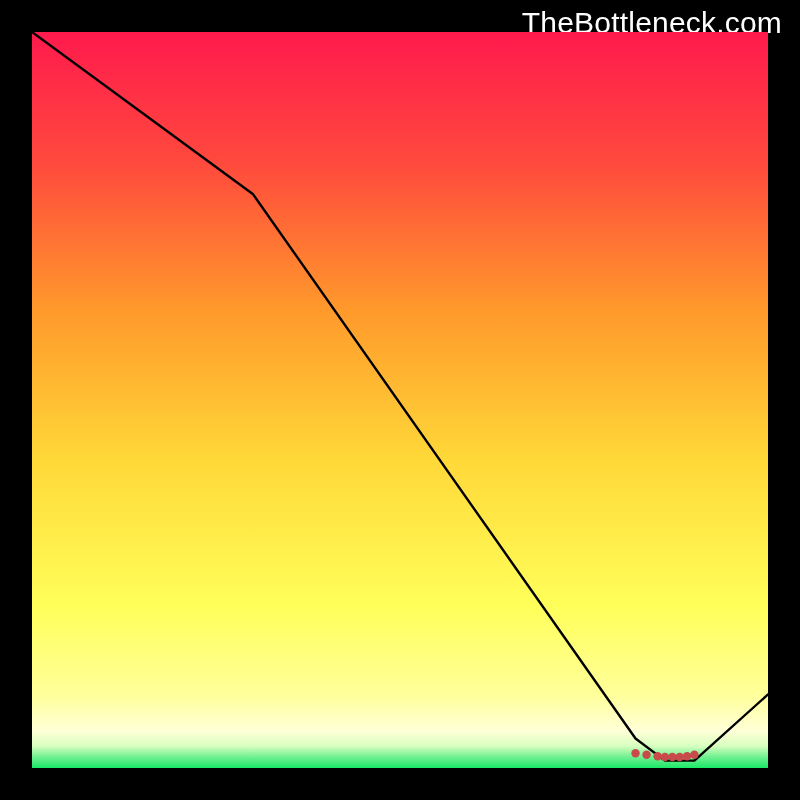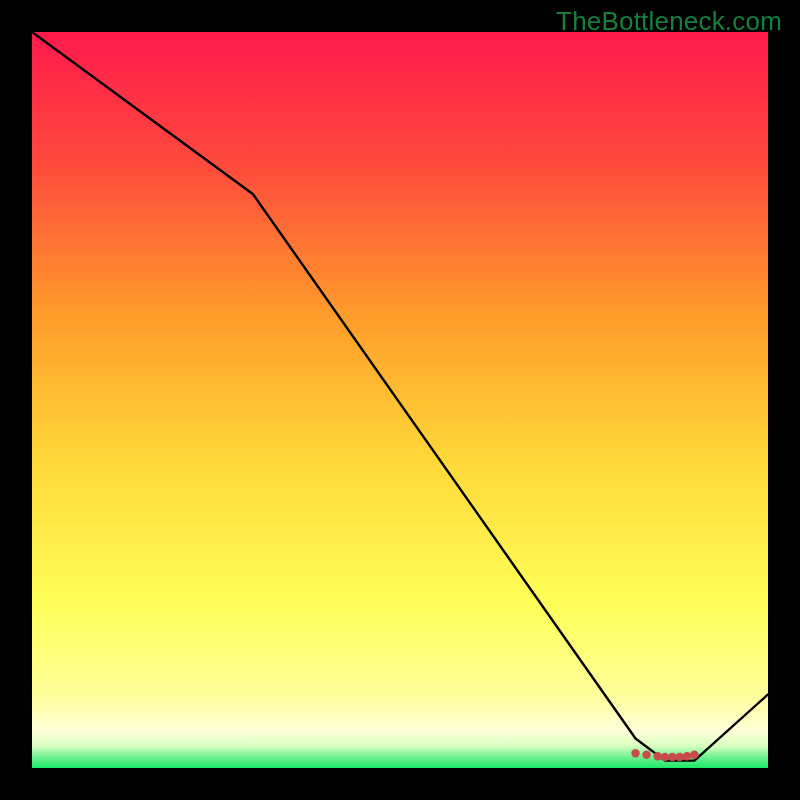--- a/index.html
+++ b/index.html
@@ -8,22 +8,22 @@
     width: 800px;
     height: 800px;
     background: #000000;
     position: relative;
     font-family: Arial, Helvetica, sans-serif;
   }
   .watermark {
     position: absolute;
     top: 6px;
     right: 18px;
-    font-size: 26px;
-    color: #15803d;
+    font-size: 30px;
+    color: #ffffff;
     letter-spacing: 0.2px;
     user-select: none;
   }
   .plot-frame {
     position: absolute;
     left: 32px;
     top: 32px;
     width: 736px;
     height: 736px;
   }

